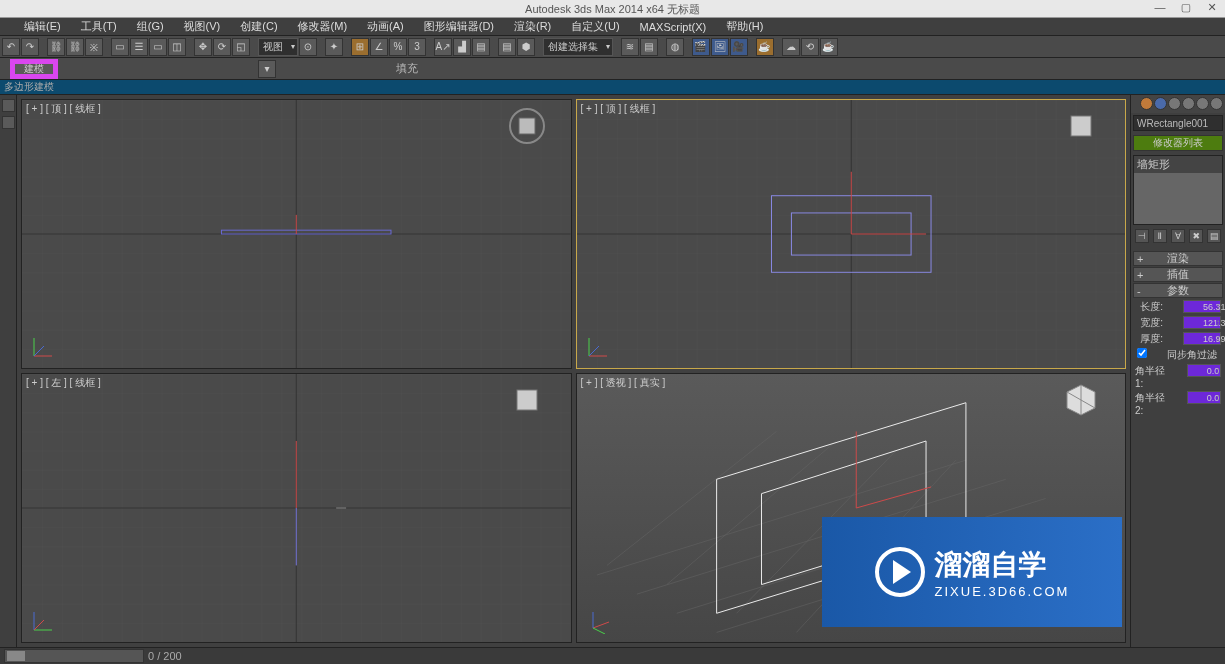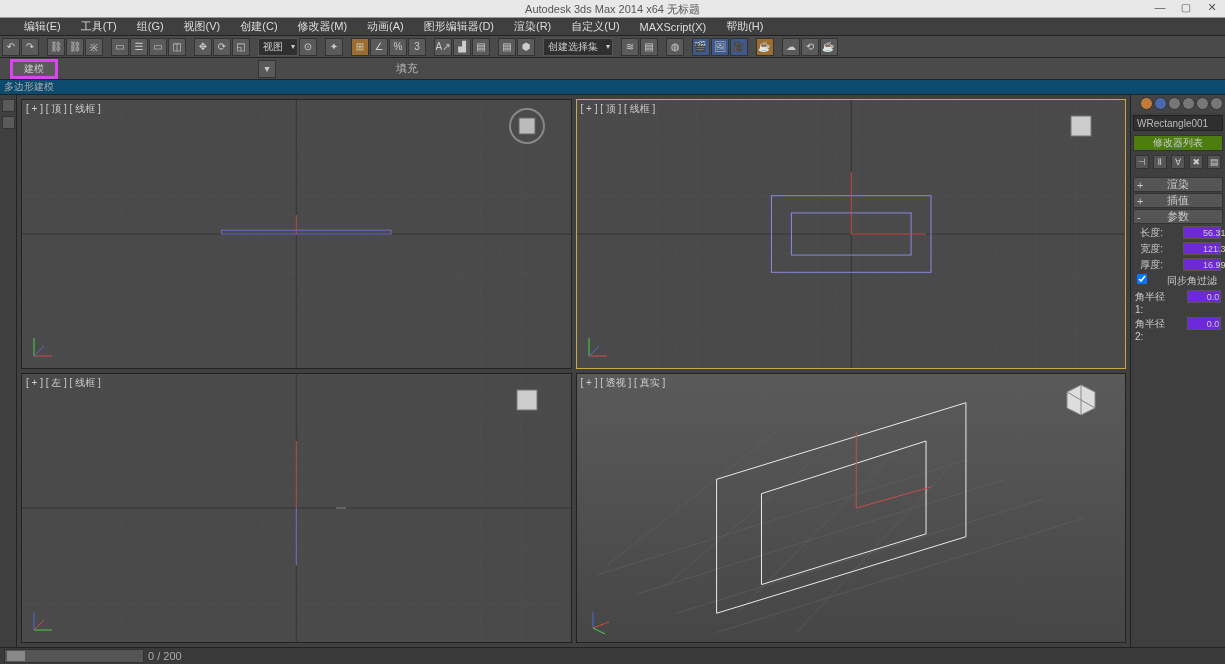--- a/index.html
+++ b/index.html
@@ -14,21 +14,21 @@
 
 .toolbar { height: 22px; background: #4a4a4a; display: flex; align-items: center; padding: 0 2px; gap: 1px; border-bottom: 1px solid #222; }
 .tool-btn { width: 18px; height: 18px; background: #5a5a5a; border: 1px solid #333; display: flex; align-items: center; justify-content: center; cursor: pointer; font-size: 10px; color: #ccc; }
 .tool-btn.c1 { background: #9b6e2f; }
 .tool-btn.c3 { background: #3e5a8c; }
 .tool-sep { width: 6px; }
 .tool-dd { height: 18px; background: #2f2f2f; border: 1px solid #555; display: flex; align-items: center; padding: 0 14px 0 4px; color: #ccc; font-size: 10px; position: relative; }
 .tool-dd::after { content: "▾"; position: absolute; right: 2px; font-size: 8px; }
 
 .ribbon-row { height: 22px; background: #4a4a4a; border-bottom: 1px solid #222; display: flex; align-items: center; }
-.ribbon-tab { width: 48px; height: 20px; background: #5a5a5a; margin-left: 10px; display: flex; align-items: center; justify-content: center; border: 3px solid #d946ef; font-size: 10px; }
+.ribbon-tab { width: 48px; height: 20px; background: #5a5a5a; margin-left: 10px; display: flex; align-items: center; justify-content: center; border: 5px solid #d946ef; font-size: 10px; }
 .ribbon-group { margin-left: 120px; font-size: 11px; color: #bbb; }
 .ribbon-small { margin-left: 200px; display: flex; gap: 2px; }
 
 .sub-bar { height: 15px; background: #0c4a6e; border-bottom: 1px solid #222; font-size: 10px; padding-left: 4px; display: flex; align-items: center; color: #aaa; }
 
 .workspace { display: flex; height: calc(100% - 18px - 18px - 22px - 22px - 15px - 17px); }
 .left-strip { width: 17px; background: #3f3f3f; border-right: 1px solid #222; display: flex; flex-direction: column; align-items: center; padding-top: 4px; gap: 4px; }
 .left-strip .ls-btn { width: 13px; height: 13px; background: #5a5a5a; border: 1px solid #333; }
 
 .viewports { flex: 1; display: grid; grid-template-columns: 1fr 1fr; grid-template-rows: 1fr 1fr; gap: 4px; padding: 4px; background: #404040; position: relative; }
@@ -310,35 +310,45 @@
       </div>
       <div class="axis-small">
         <svg viewBox="0 0 28 28">
             <line x1="8" y1="22" x2="24" y2="16" stroke="#d04a4a"></line>
             <line x1="8" y1="22" x2="8" y2="6" stroke="#4a6ad0"></line>
             <line x1="8" y1="22" x2="20" y2="28" stroke="#4ad04a"></line>
           </svg>
       </div>
     </div>
 
+    <div class="watermark2">
+      <div class="wm2-logo"></div>
+      <div class="wm2-text">
+        <div class="t1">溜溜自学</div>
+        <div class="t2">ZIXUE.3D66.COM</div>
+      </div>
+    </div>
   </div>
 
   <div class="right-panel">
     <div class="panel-tabs">
       <div class="pt r"></div>
       <div class="pt b"></div>
       <div class="pt g"></div>
       <div class="pt g"></div>
       <div class="pt g"></div>
       <div class="pt g"></div>
     </div>
 
     <div class="obj-name">WRectangle001</div>
 
     <div class="rollout-title">修改器列表</div>
+    <div class="modifier-list">
+      <div class="mod-item">墙矩形</div>
+    </div>
     <div class="mod-btns">
       <span>⊣</span>
       <span>Ⅱ</span>
       <span>∀</span>
       <span>✖</span>
       <span>▤</span>
     </div>
 
     <div class="param-section">
       <div class="param-head-wrap">

